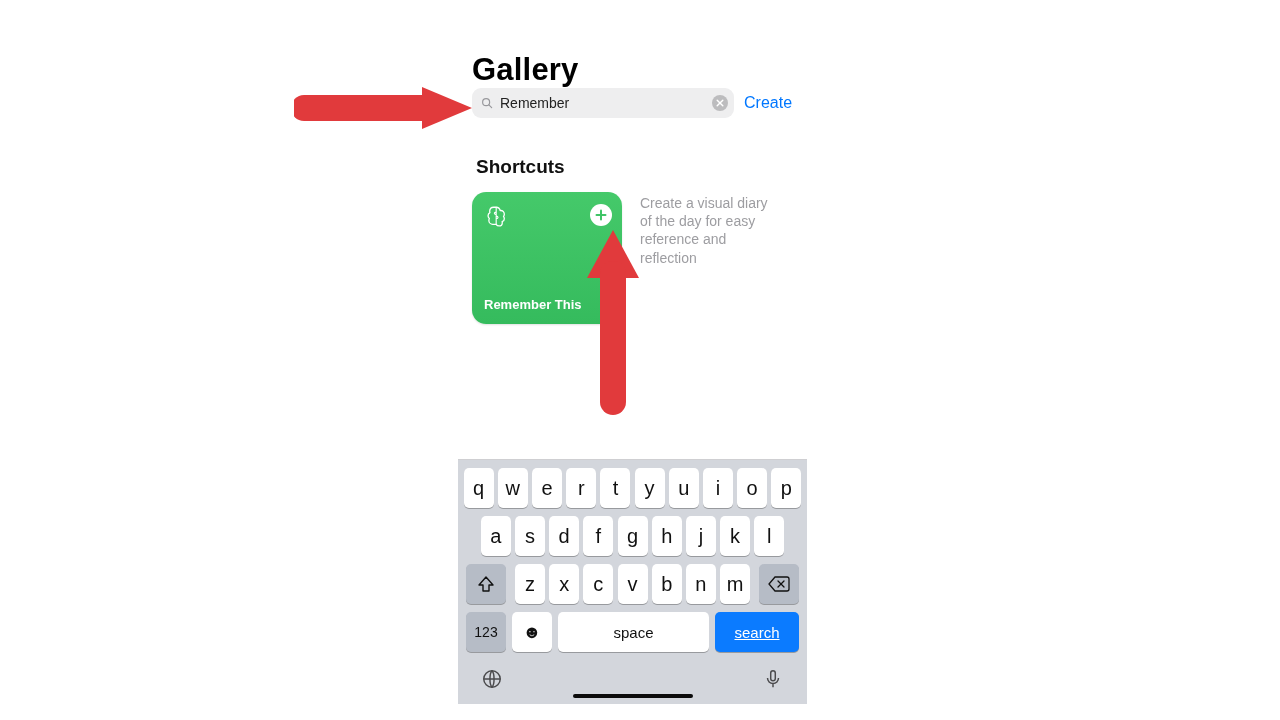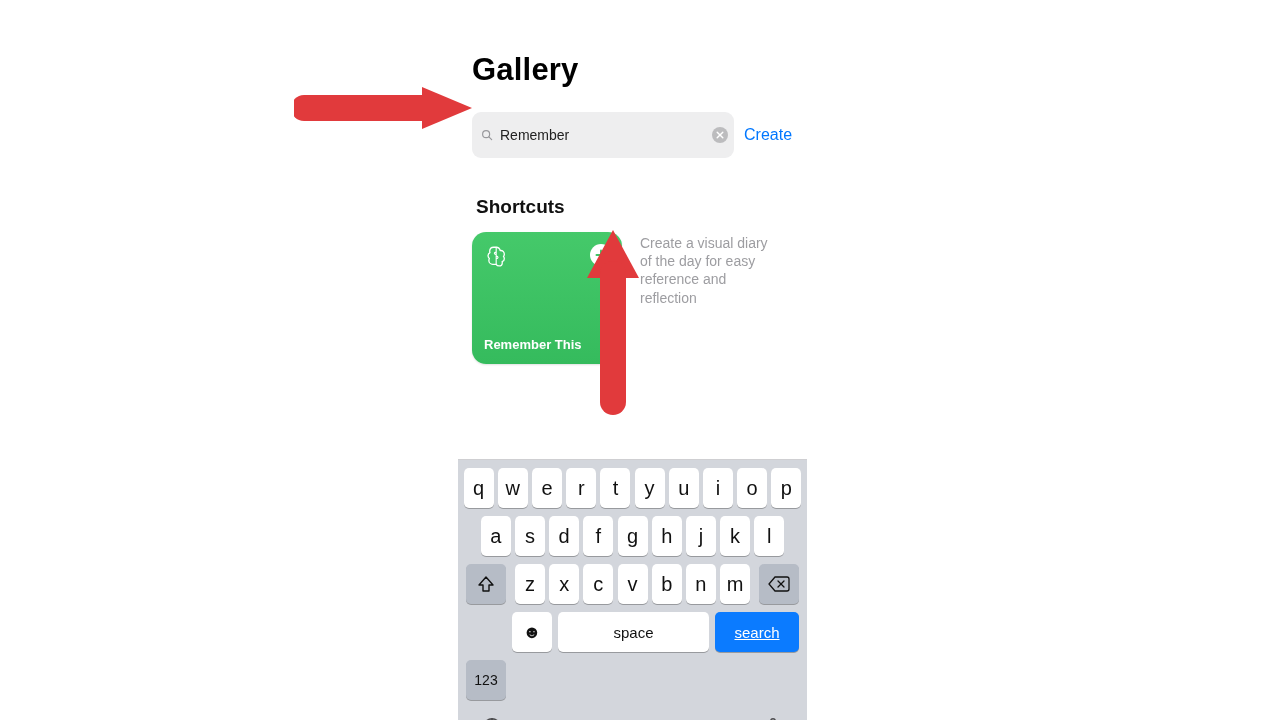--- a/index.html
+++ b/index.html
@@ -1,23 +1,23 @@
 <!DOCTYPE html>
 <html><head>
 <meta charset="utf-8">
 <style>
   * { box-sizing: border-box; margin: 0; padding: 0; }
   html, body { width: 1280px; height: 720px; background: #fff; font-family: -apple-system, "Helvetica Neue", Arial, sans-serif; }
   .stage { position: relative; width: 1280px; height: 720px; }
 
   
   .col { position: absolute; left: 472px; top: 52px; width: 340px; }
-  .title { font-size: 31px; font-weight: 700; color: #000; letter-spacing: .2px; margin-bottom: 24px; }
+  .title { font-size: 31px; font-weight: 700; color: #000; letter-spacing: .2px; margin-bottom: 0; }
   .search-row { display: flex; align-items: center; gap: 10px; }
-  .search-box { flex: 0 0 262px; height: 46px; background: #eeeeef; border-radius: 9px; display: flex; align-items: center; padding: 0 6px 0 8px; position: relative; }
+  .search-box { flex: 0 0 262px; height: 30px; background: #eeeeef; border-radius: 9px; display: flex; align-items: center; padding: 0 6px 0 8px; position: relative; }
   .sicon svg { width: 14px; height: 14px; display:block; }
   .search-box input {
     border: none; outline: none; background: transparent; font-size: 14px; color: #222;
     flex: 1; margin-left: 6px; height: 100%;
   }
   .clear-btn { width: 16px; height: 16px; border-radius: 50%; background: #bcbcbe; display:flex; align-items:center; justify-content:center; cursor:pointer; }
   .clear-btn svg { width: 8px; height: 8px; }
   .cancel-link { color: #0077ff; font-size: 16px; cursor: pointer; }
 
   .section-h { margin-top: 38px; font-size: 19px; font-weight: 700; color: #111; margin-left: 4px; }
@@ -46,21 +46,21 @@
   .key {
     width:30px; height:40px; background:#fff; border-radius:5px; box-shadow:0 1px 0 rgba(0,0,0,.28);
     display:flex; align-items:center; justify-content:center; font-size:20px; color:#111; cursor:pointer;
     user-select:none;
   }
   .key.mod { background:#b6bcc6; }
   .key.shift { width:40px; }
   .key.back { width:40px; }
   .key.space { flex:1; font-size:15px; }
   .key.search { width:84px; background:#0b7bff; color:#fff; font-size:15px;text-decoration:underline; }
-  .key.n123 { width:40px; font-size:14px;margin-top:48px; }
+  .key.n123 { width:40px; font-size:14px; }
   .key.emoji { width:40px; font-size:18px; }
   .krow.bottom { gap:6px; padding:0 3px; }
   .krow.third { padding: 0 3px; justify-content: space-between; }
   .krow.third .midgroup { display:flex; gap:4.2px; }
 
   .kbd-footer { display:flex; justify-content:space-between; align-items:center; padding:4px 18px 0 18px; height:38px; }
   .kbd-footer svg { width:22px; height:22px; fill:none; stroke:#4b4b4d; stroke-width:1.6; }
   .homebar { width:120px; height:4px; border-radius:3px; background:#0b0b0b; margin:0 auto; }
 
 </style>

